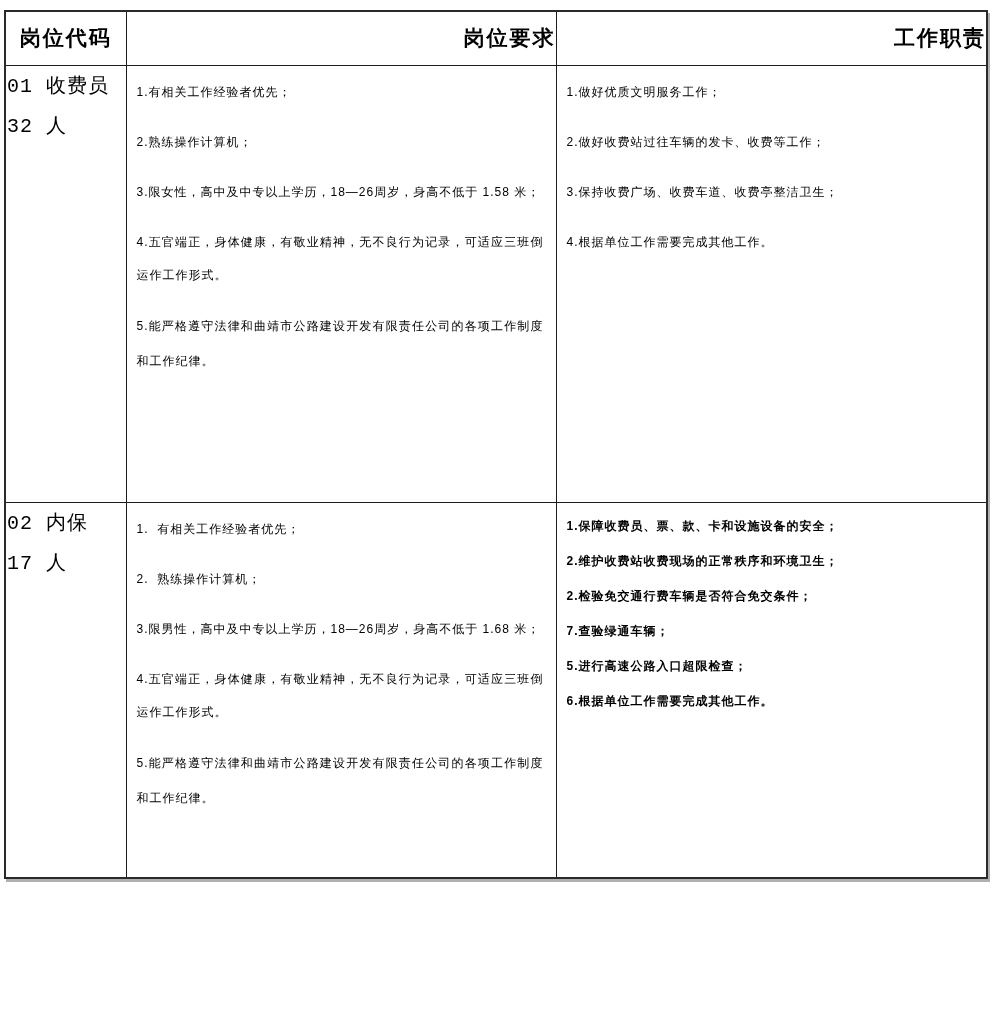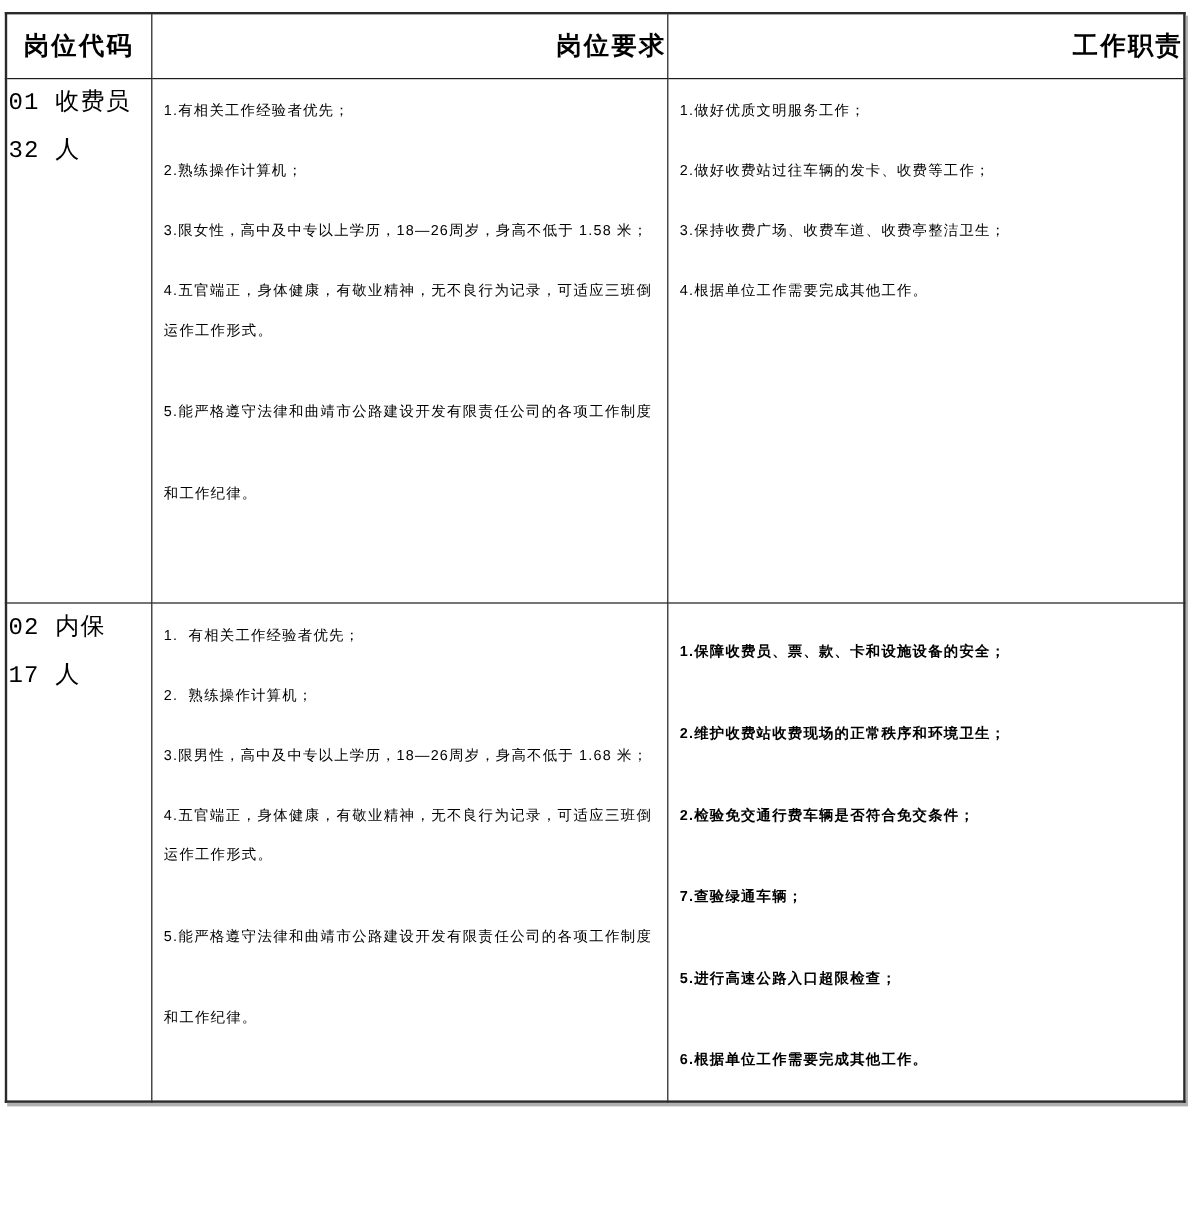--- a/index.html
+++ b/index.html
@@ -57,21 +57,21 @@
     padding: 10px 12px 0 10px;
     font-size: 12px;
     letter-spacing: 1px;
   }
   .p {
     margin: 0;
     white-space: pre-wrap;
     text-align: justify;
   }
   .pt { line-height: 33px; margin-bottom: 17px; }
-  .pl { line-height: 68px; margin-top: 8px; margin-bottom: 0; }
+  .pl { line-height: 35px; margin-top: 8px; margin-bottom: 0; }
   td.all-loose { padding-top: 6px; font-weight: bold; }
   td.all-loose .pl { margin-top: 0; }
 </style>
 </head>
 <body>
 
 <div class="table-wrap">
   <table class="job-table">
     <colgroup>
       <col style="width:121px">

